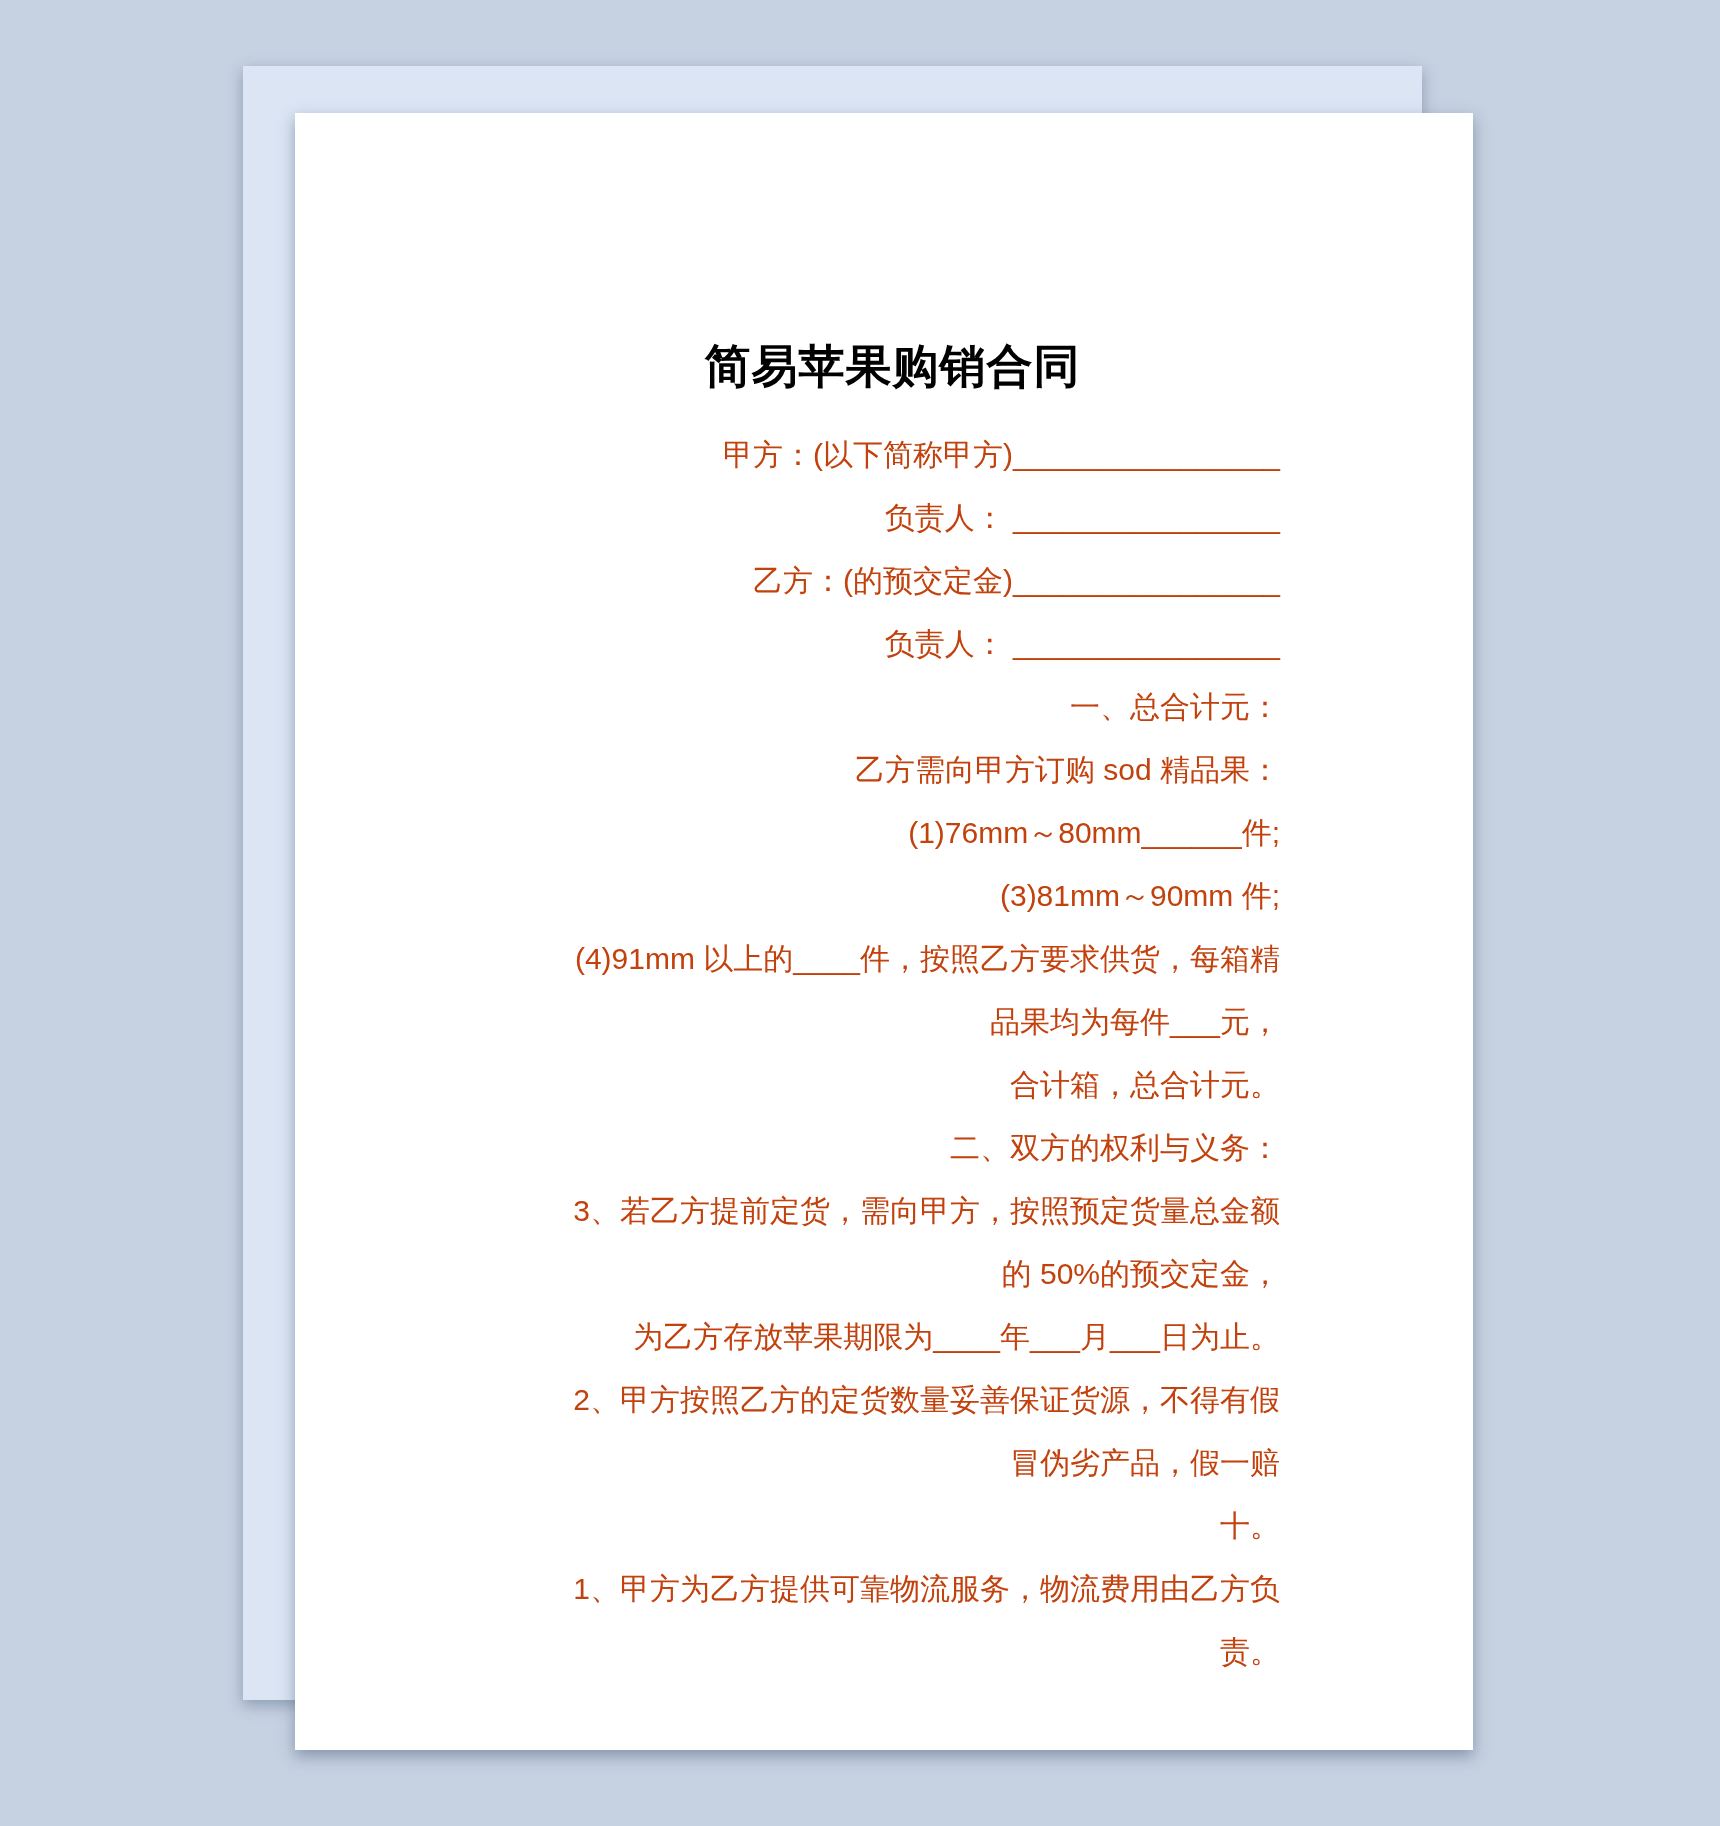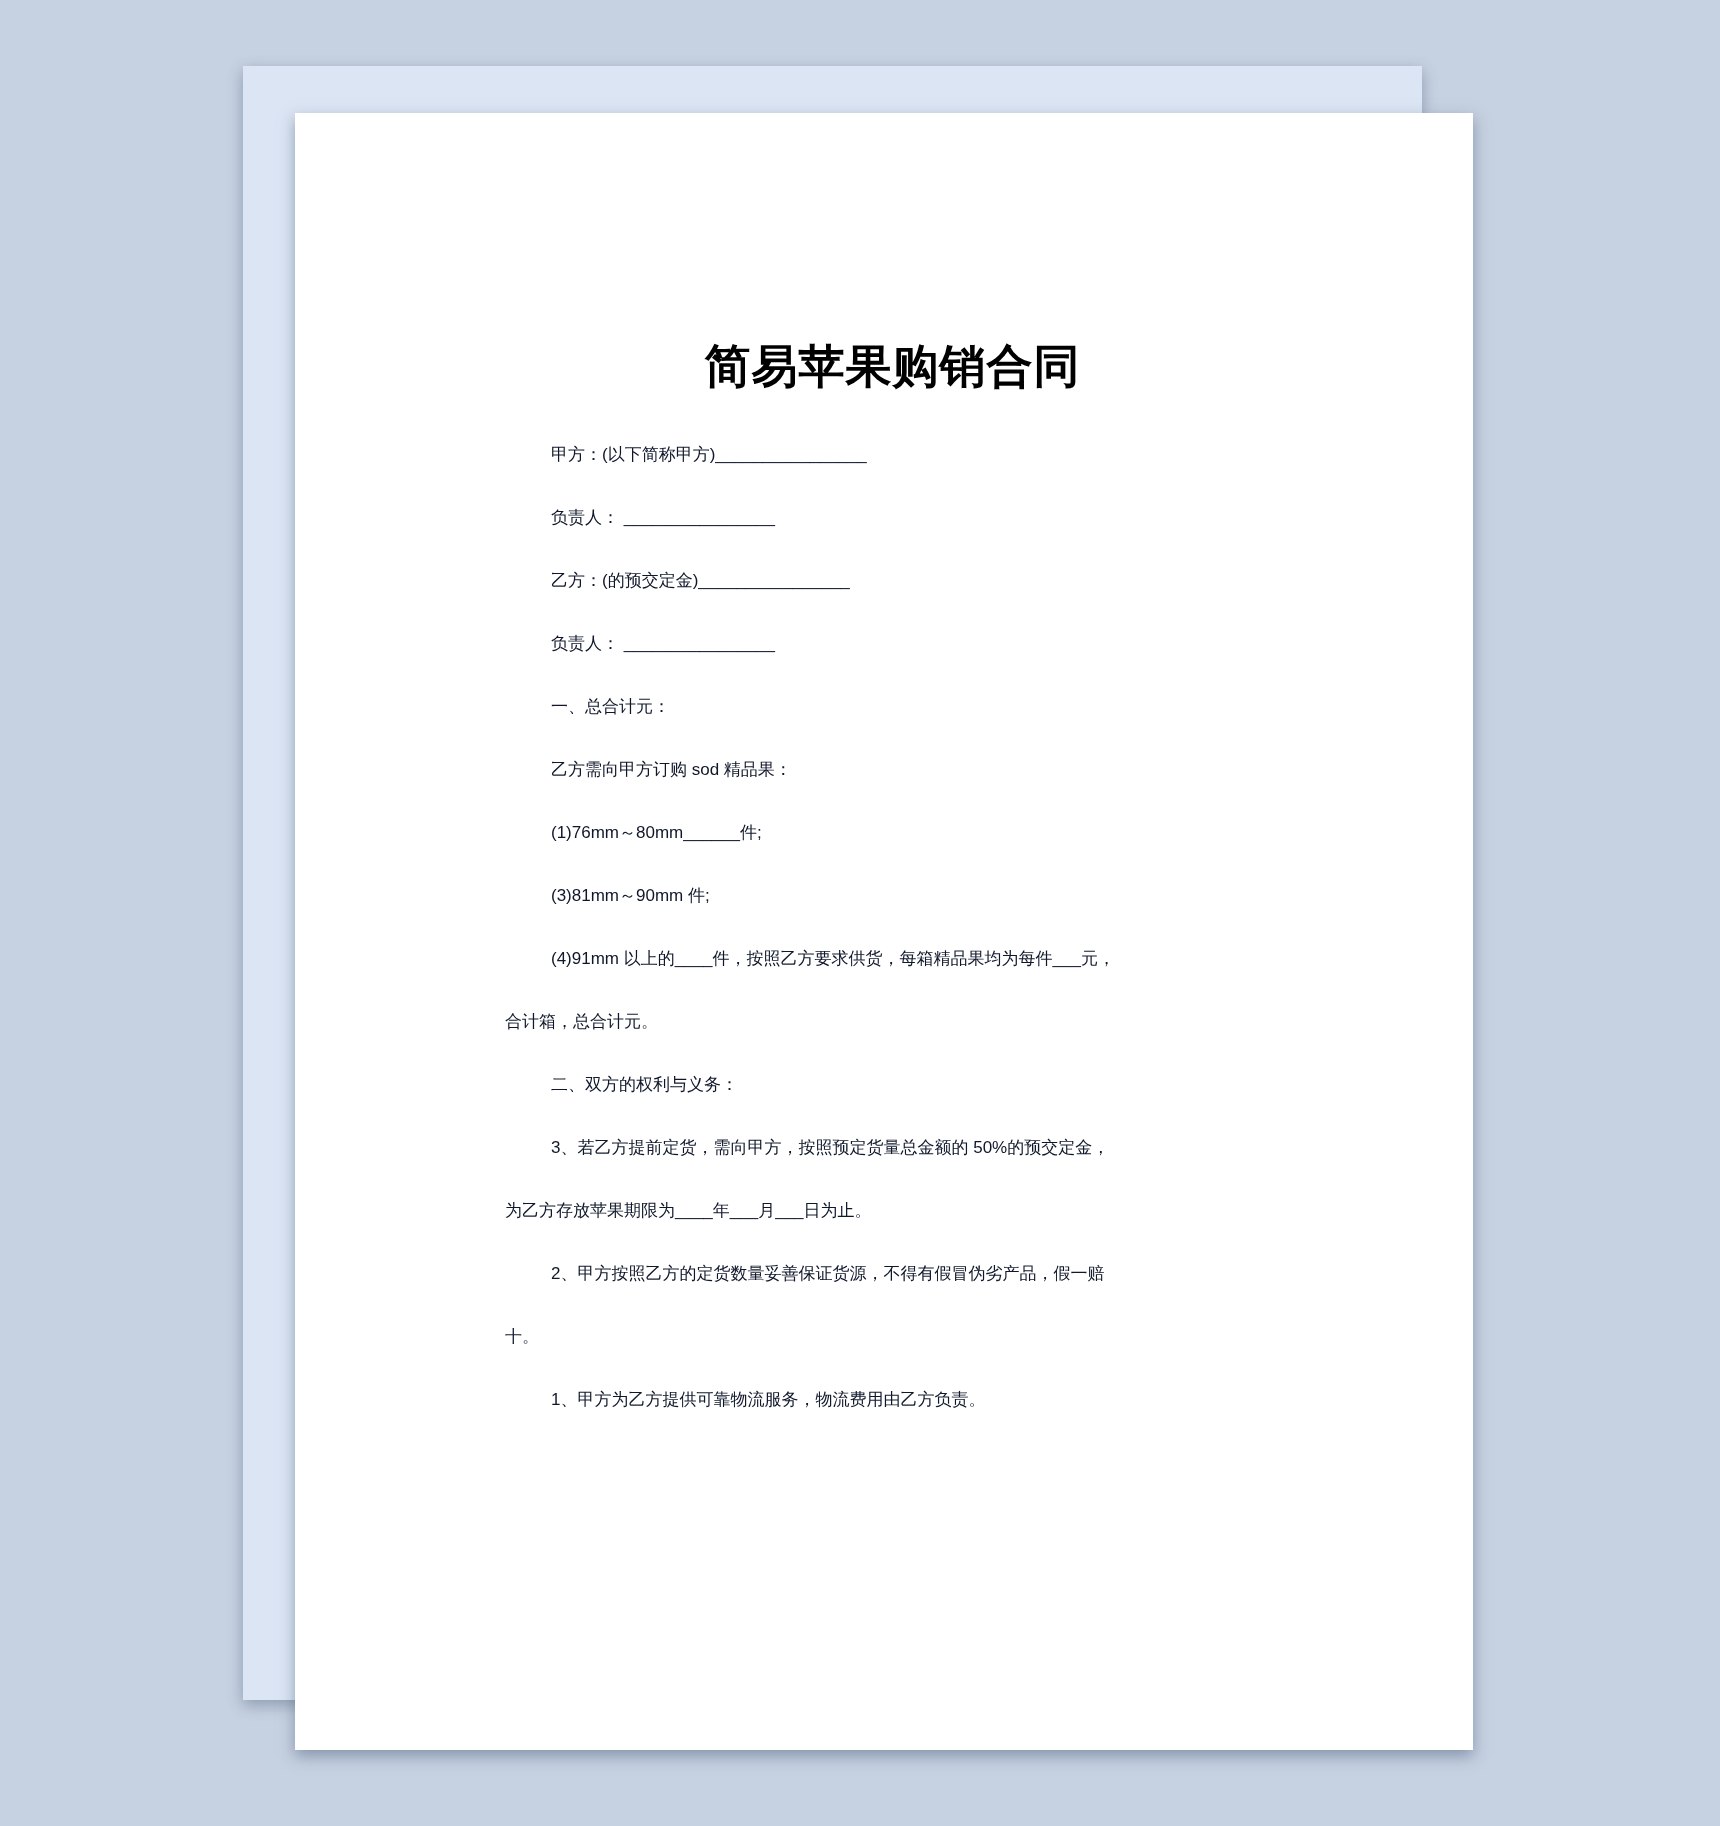--- a/index.html
+++ b/index.html
@@ -42,25 +42,26 @@
     font-size: 46px;
     line-height: 50px;
     font-weight: 700;
     color: #000000;
     letter-spacing: 1px;
   }
   .doc-body {
     margin-top: 32px;
   }
   .doc-line {
-    font-size: 17px;
+    font-size: 30px;
     line-height: 63px;
-    color: #0f172a;
+    color: #c2410c;
     white-space: pre-wrap;
     word-break: break-all;
+    text-align: right;
   }
   .doc-line.indent {
     padding-left: 46px;
   }
 </style>
 </head>
 <body>
 
 <div class="back-sheet"></div>
 

